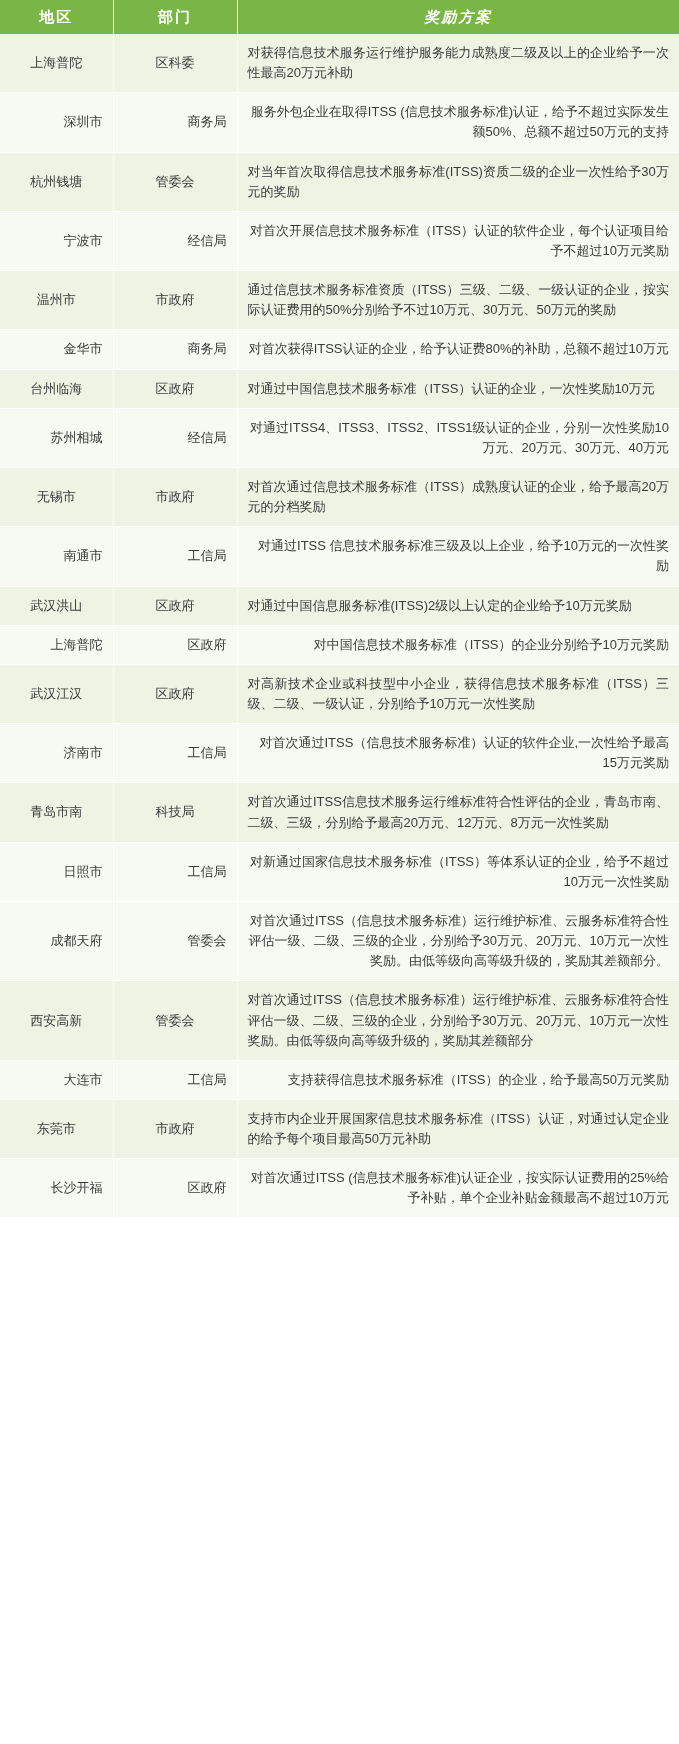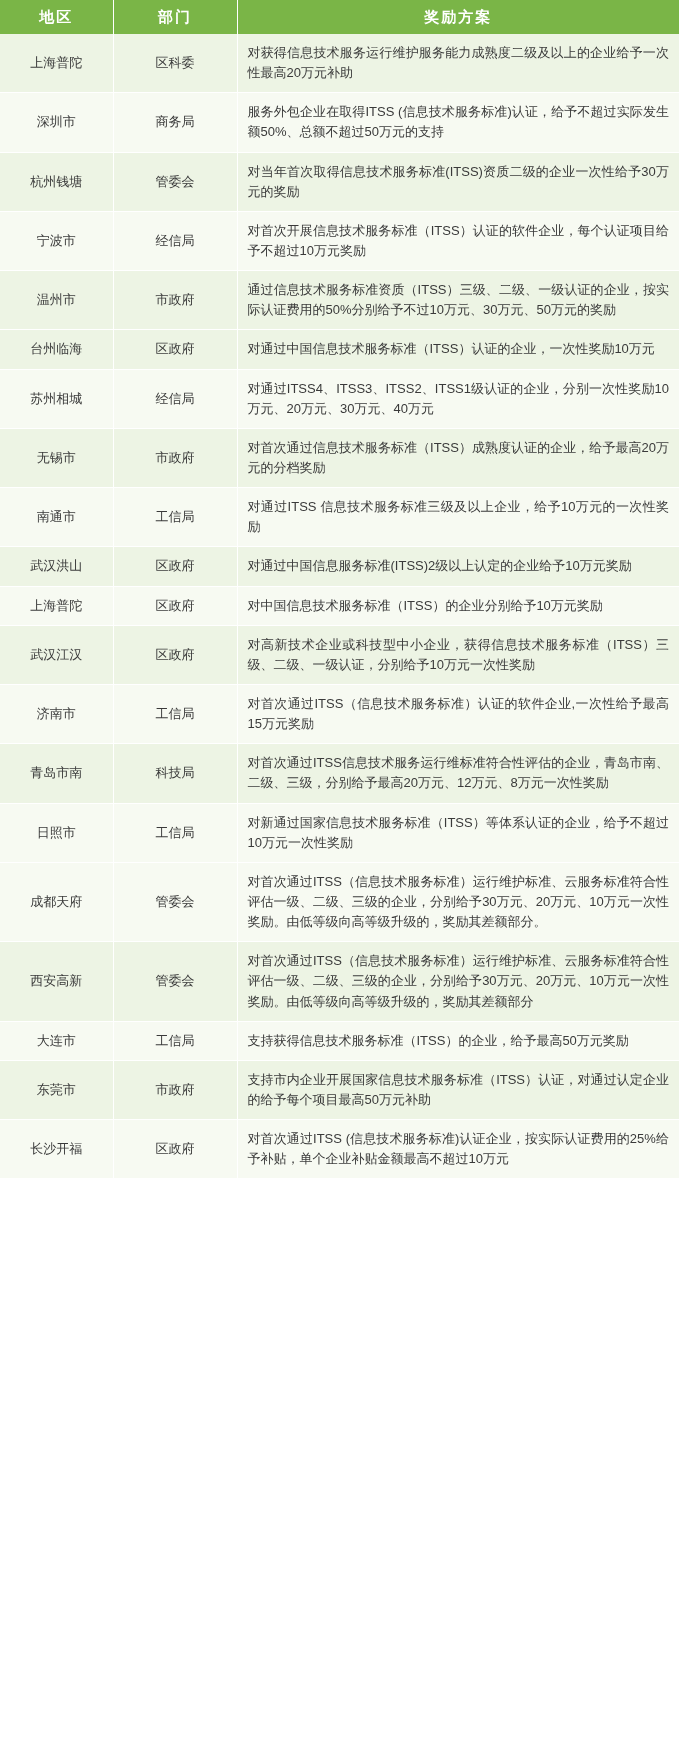--- a/index.html
+++ b/index.html
@@ -25,21 +25,21 @@
     color: #ffffff;
     font-size: 15px;
     font-weight: bold;
     height: 34px;
     line-height: 34px;
     padding: 0;
     text-align: center;
     border-right: 1px solid #ffffff;
     letter-spacing: 2px;
   }
-  thead th:last-child { border-right: none; }
+  thead th:last-child { border-right: none; font-style: italic; }
 
   tbody td {
     font-size: 13px;
     color: #3a3a3a;
     padding: 9px 10px;
     vertical-align: middle;
     border-bottom: 1px solid #ffffff;
     border-right: 1px solid #ffffff;
     line-height: 1.55;
   }
@@ -55,21 +55,21 @@
   td.cell-plan {
     text-align: justify;
     text-justify: inter-ideograph;
   }
   td.cell-plan.center {
   }
   .wrapper {
     width: 679px;
   }
 </style>
-<style>thead th{background:#7AB547;}tbody tr.row-odd td{background:#EDF4E4;}tbody tr.row-even td{background:#F7FAF2;}</style></head>
+<style>thead th{background:#7AB547;}tbody tr.row-odd td{background:#EDF4E4;}tbody tr.row-even td{background:#F7FAF2;text-align:right;}</style></head>
 <body>
 
 <div class="wrapper">
   <table class="policy-table">
     <colgroup>
       <col class="c-region">
       <col class="c-dept">
       <col class="c-plan">
     </colgroup>
     <thead>
@@ -97,20 +97,25 @@
         </tr>
         <tr class="row-even">
           <td class="cell-region">宁波市</td>
           <td class="cell-dept">经信局</td>
           <td class="cell-plan">对首次开展信息技术服务标准（ITSS）认证的软件企业，每个认证项目给予不超过10万元奖励</td>
         </tr>
         <tr class="row-odd">
           <td class="cell-region">温州市</td>
           <td class="cell-dept">市政府</td>
           <td class="cell-plan">通过信息技术服务标准资质（ITSS）三级、二级、一级认证的企业，按实际认证费用的50%分别给予不过10万元、30万元、50万元的奖励</td>
+        </tr>
+        <tr class="row-even">
+          <td class="cell-region">金华市</td>
+          <td class="cell-dept">商务局</td>
+          <td class="cell-plan">对首次获得ITSS认证的企业，给予认证费80%的补助，总额不超过10万元</td>
         </tr>
         <tr class="row-odd">
           <td class="cell-region">台州临海</td>
           <td class="cell-dept">区政府</td>
           <td class="cell-plan">对通过中国信息技术服务标准（ITSS）认证的企业，一次性奖励10万元</td>
         </tr>
         <tr class="row-even">
           <td class="cell-region">苏州相城</td>
           <td class="cell-dept">经信局</td>
           <td class="cell-plan">对通过ITSS4、ITSS3、ITSS2、ITSS1级认证的企业，分别一次性奖励10万元、20万元、30万元、40万元</td>

